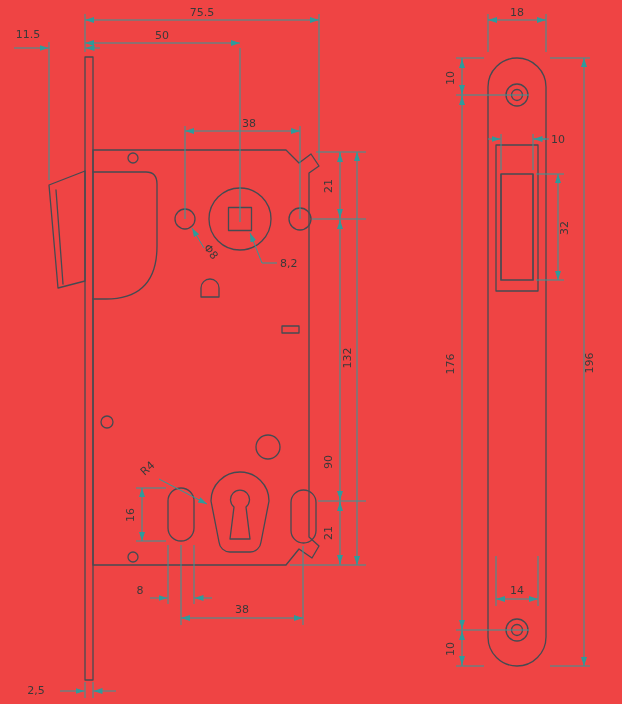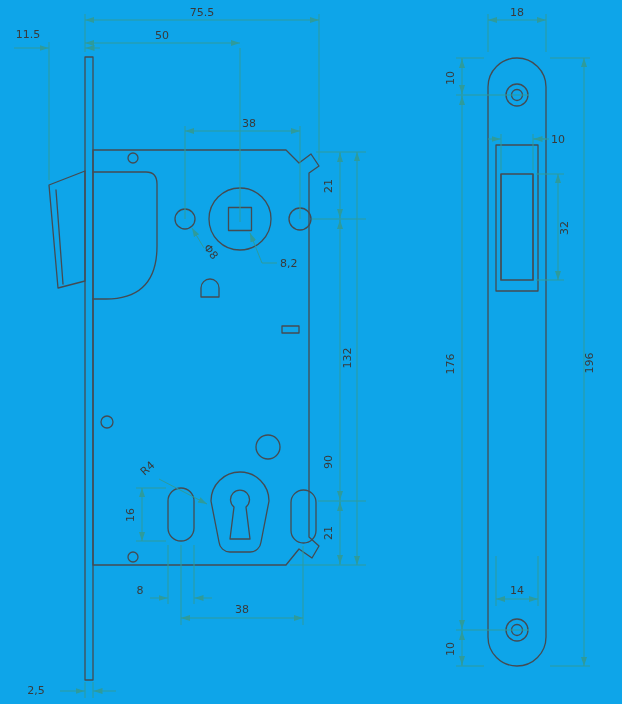--- a/index.html
+++ b/index.html
@@ -1,16 +1,16 @@
 <!DOCTYPE html>
 <html style="--dimension-line: #2E9B9B; --outline: #454B52; --text: #3A3A3A;"><head>
 <meta charset="utf-8">
 <style>
   html,body{margin:0;padding:0;background:#fff;}
-  .stage{width:622px;height:704px;background:#0ea5e9;position:relative;overflow:hidden;
+  .stage{width:622px;height:704px;background:#ef4444;position:relative;overflow:hidden;
          font-family:"DejaVu Sans",sans-serif;}
   svg{display:block;}
   .outline{stroke:var(--outline,#454B52);fill:none;stroke-width:1.3;stroke-linejoin:round;stroke-linecap:round;}
   .thick{stroke-width:1.7;}
   .dim{stroke:var(--dimension-line,#2E9B9B);fill:none;stroke-width:1;}
   .dimtext{fill:var(--text,#3A3A3A);font-size:11px;font-family:"DejaVu Sans",sans-serif;stroke:none;}
   .arrowhead{fill:var(--dimension-line,#2E9B9B);stroke:none;}
 </style>
 </head>
 <body>

